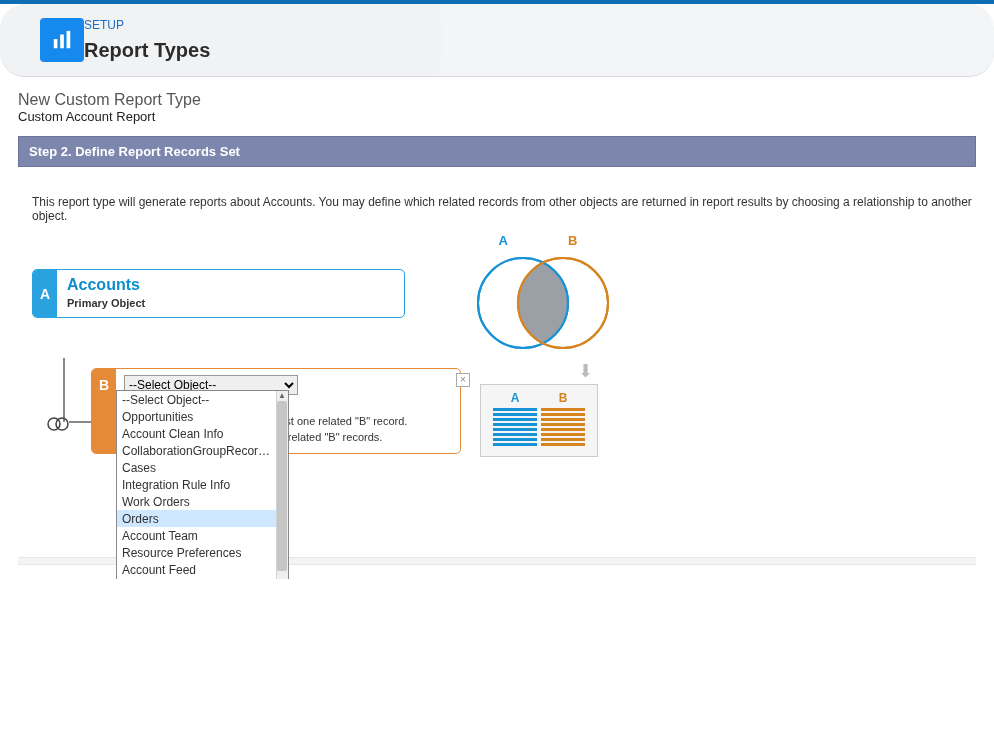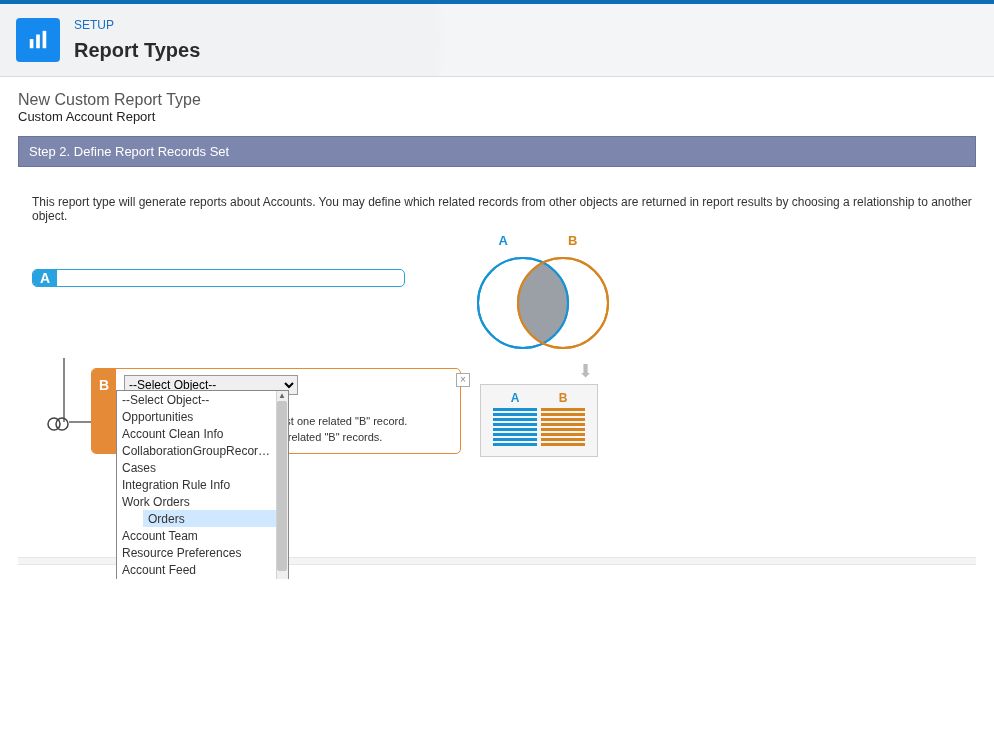--- a/index.html
+++ b/index.html
@@ -11,24 +11,24 @@
     background: #fff;
   }
   .top-border {
     height: 4px;
     background: #0f6db5;
   }
   .header-bar {
     background: #f4f5f6;
     background-image: radial-gradient(circle at 20% 50%, rgba(0,0,0,0.01) 30%, transparent 31%);
     border-bottom: 1px solid #d8dce1;
-    padding: 14px 16px;
+    padding: 14px 40px;
     display: flex;
     align-items: center;
-    gap: 14px;
+    border-radius: 25px;
   }
   .header-icon {
     width: 44px;
     height: 44px;
     background: #1589ee;
     border-radius: 4px;
     display: flex;
     align-items: center;
     justify-content: center;
   }
@@ -53,21 +53,21 @@
   }
   .page-subtitle {
     font-size: 13px;
     font-weight: normal;
     color: #222;
     margin: 0 0 12px 0;
   }
   .step-banner {
     background: #7d87ad;
     color: #fff;
-    font-weight: normal;
+    font-weight: bold;
     font-size: 13px;
     padding: 7px 10px;
     margin-bottom: 28px;
     border: 1px solid #6a739a;
   }
   .description {
     font-size: 12px;
     color: #333;
     margin: 8px 0 10px 14px;
   }
@@ -234,21 +234,20 @@
   .dropdown-list .dd-item {
     padding: 1.5px 5px;
     white-space: nowrap;
     overflow: hidden;
     text-overflow: ellipsis;
     width: calc(100% - 12px);
     cursor: pointer;
   }
   .dropdown-list .dd-item.highlight {
     background: #cfe8ff;
-    margin-left: 26px;
   }
   .venn-diagram {
     position: relative;
     margin-left: 450px;
     width: 180px;
   }
   .venn-svg {
     display: block;
   }
   .venn-label {
@@ -381,20 +380,24 @@
             <div class="venn-line-b"></div>
               <div class="venn-line-b"></div>
           </div>
         </div>
       </div>
     </div>
 
     <div class="left-col">
       <div class="box-a">
         <div class="label-a">A</div>
+        <div class="box-content">
+          <div class="obj-name">Accounts</div>
+          <div class="obj-sub">Primary Object</div>
+        </div>
       </div>
 
       <svg class="tree-line" width="4" height="64">
         <line x1="2" y1="0" x2="2" y2="64" stroke="#888" stroke-width="2"></line>
       </svg>
       <div class="tree-circles">
         <svg width="22" height="18" viewBox="0 0 22 18">
           <circle cx="7" cy="9" r="6" fill="none" stroke="#444" stroke-width="1.5"></circle>
           <circle cx="15" cy="9" r="6" fill="none" stroke="#444" stroke-width="1.5"></circle>
         </svg>

